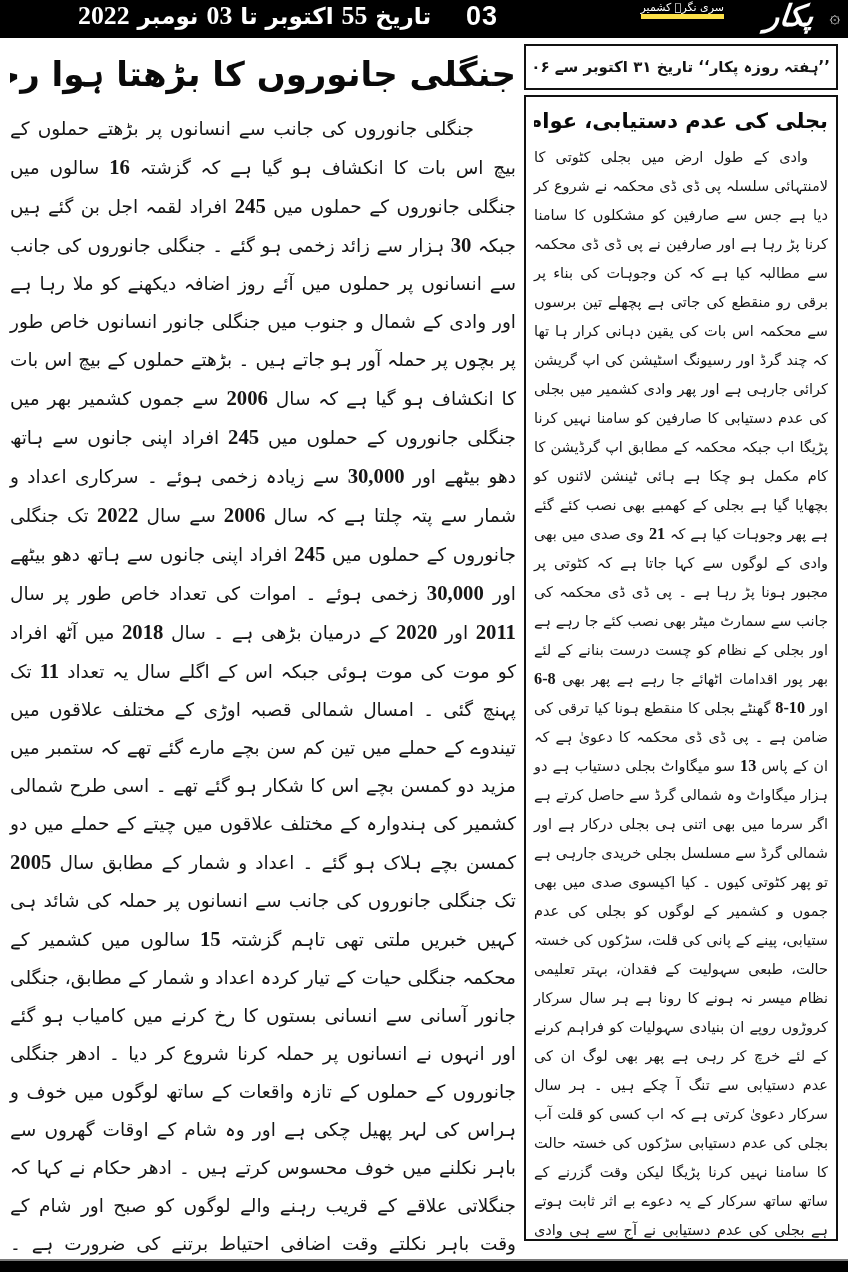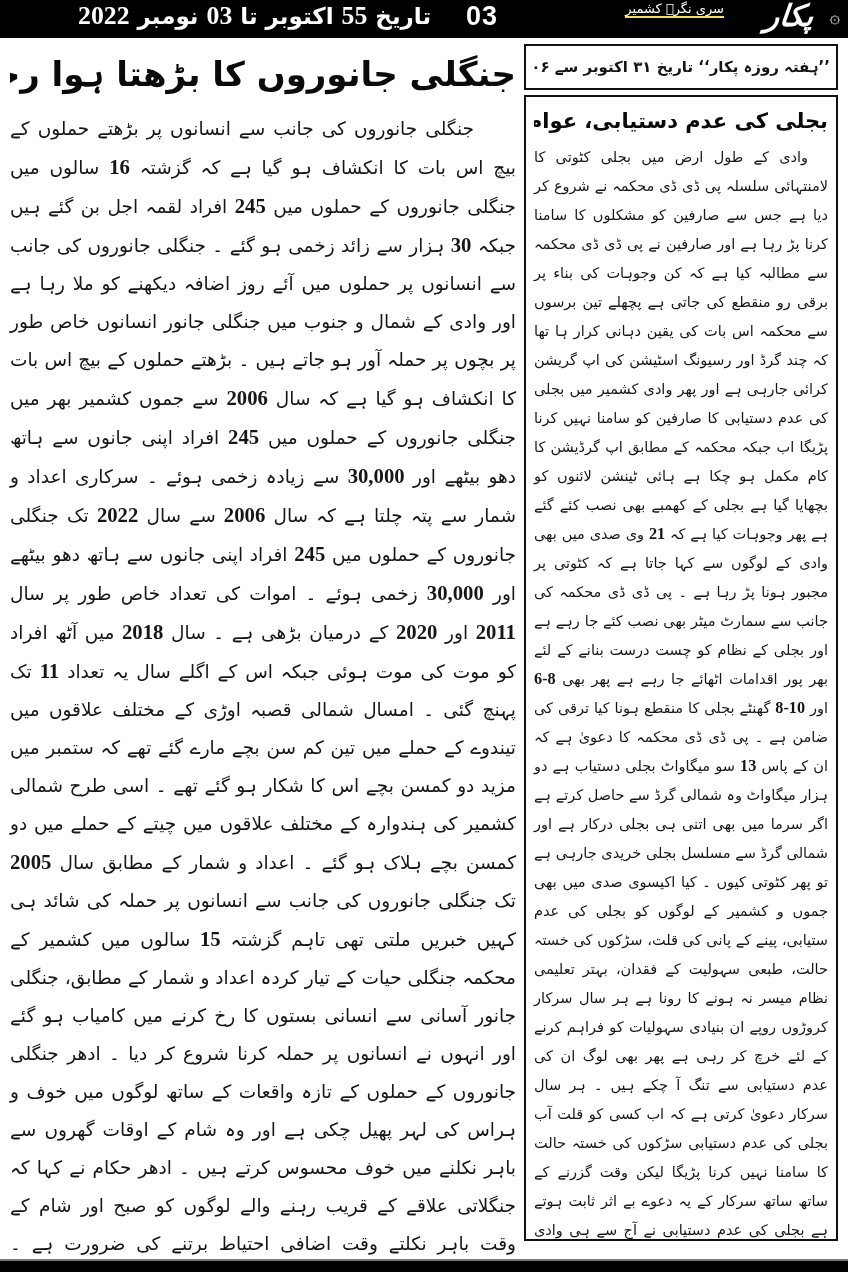--- a/index.html
+++ b/index.html
@@ -30,21 +30,21 @@
   .masthead{
     position:absolute;right:6px;top:0;width:205px;height:38px;
   }
   .masthead .mh-title{
     position:absolute;right:28px;top:-2px;
     font-size:30px;font-weight:bold;font-style:italic;
     white-space:nowrap;transform:skewX(-6deg);
   }
   .masthead .mh-location{
     position:absolute;right:118px;top:1px;
-    font-size:13px;border-bottom:2px solid #fde047;white-space:nowrap;
+    font-size:11px;border-bottom:5px solid #fde047;white-space:nowrap;
   }
   .masthead .mh-weekly{
     position:absolute;right:72px;top:16px;
     font-size:9px;white-space:nowrap;margin-top:42px;
   }
   .masthead .mh-ornament{
     position:absolute;right:2px;top:6px;font-size:18px;
   }
   
   .left-article{

